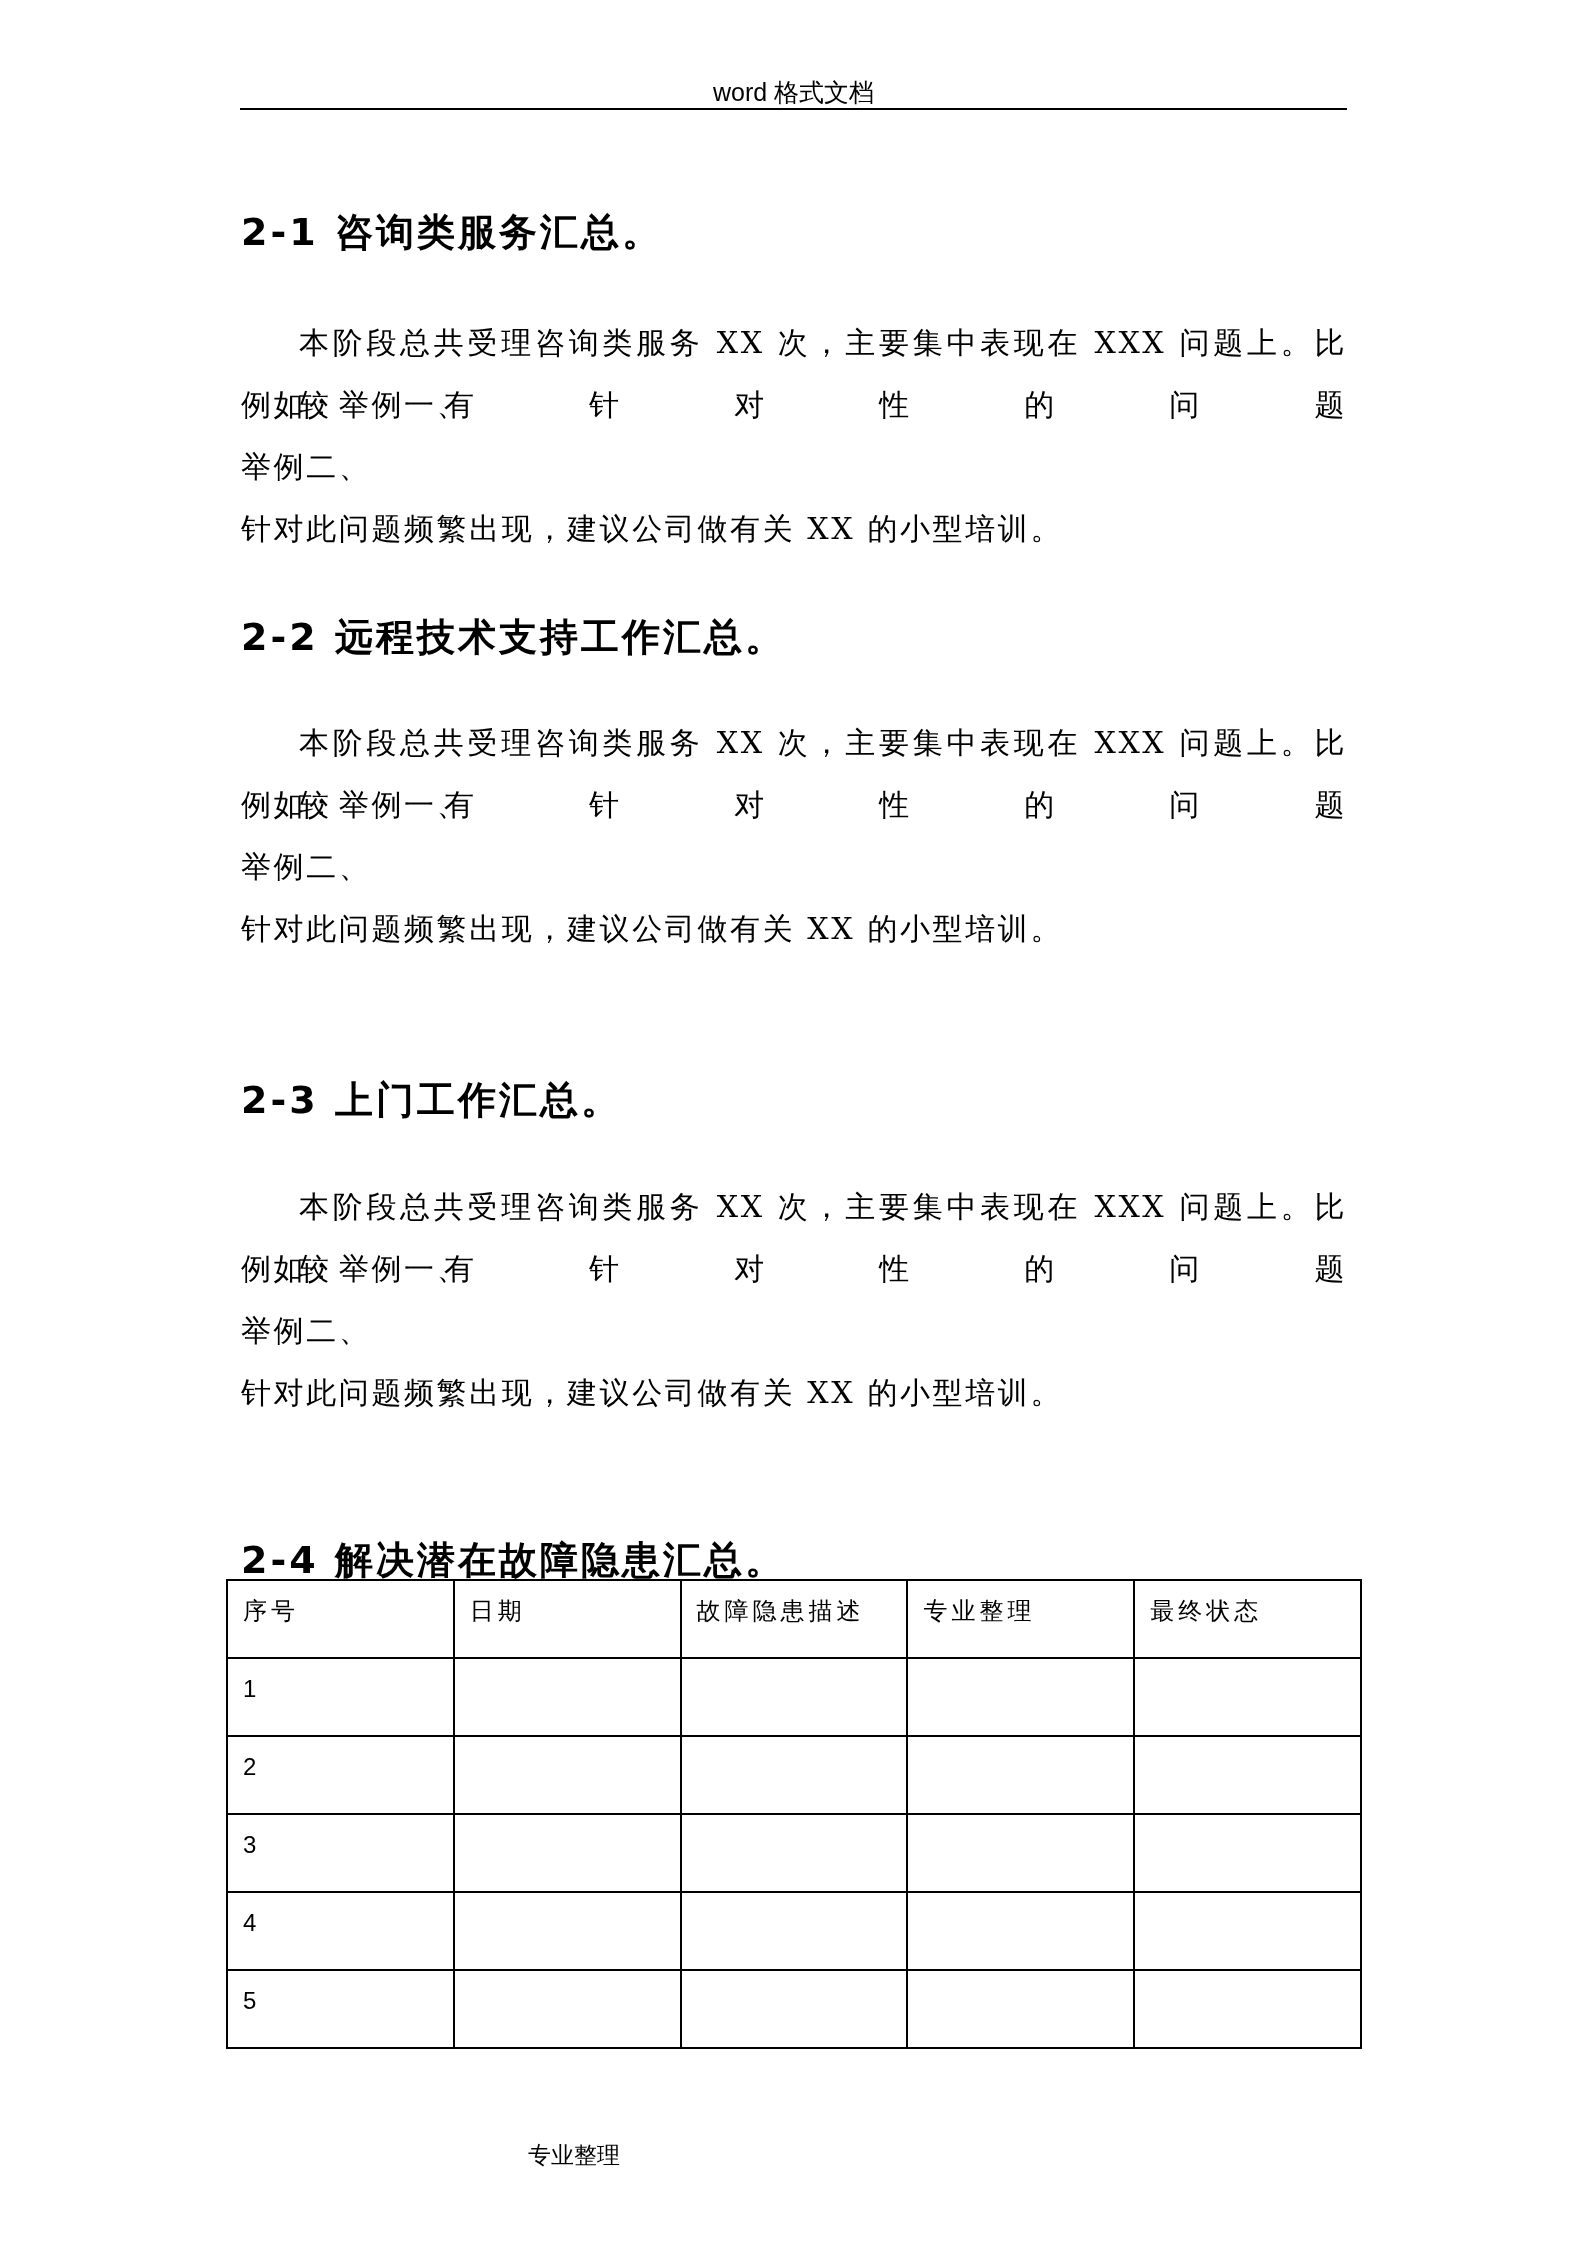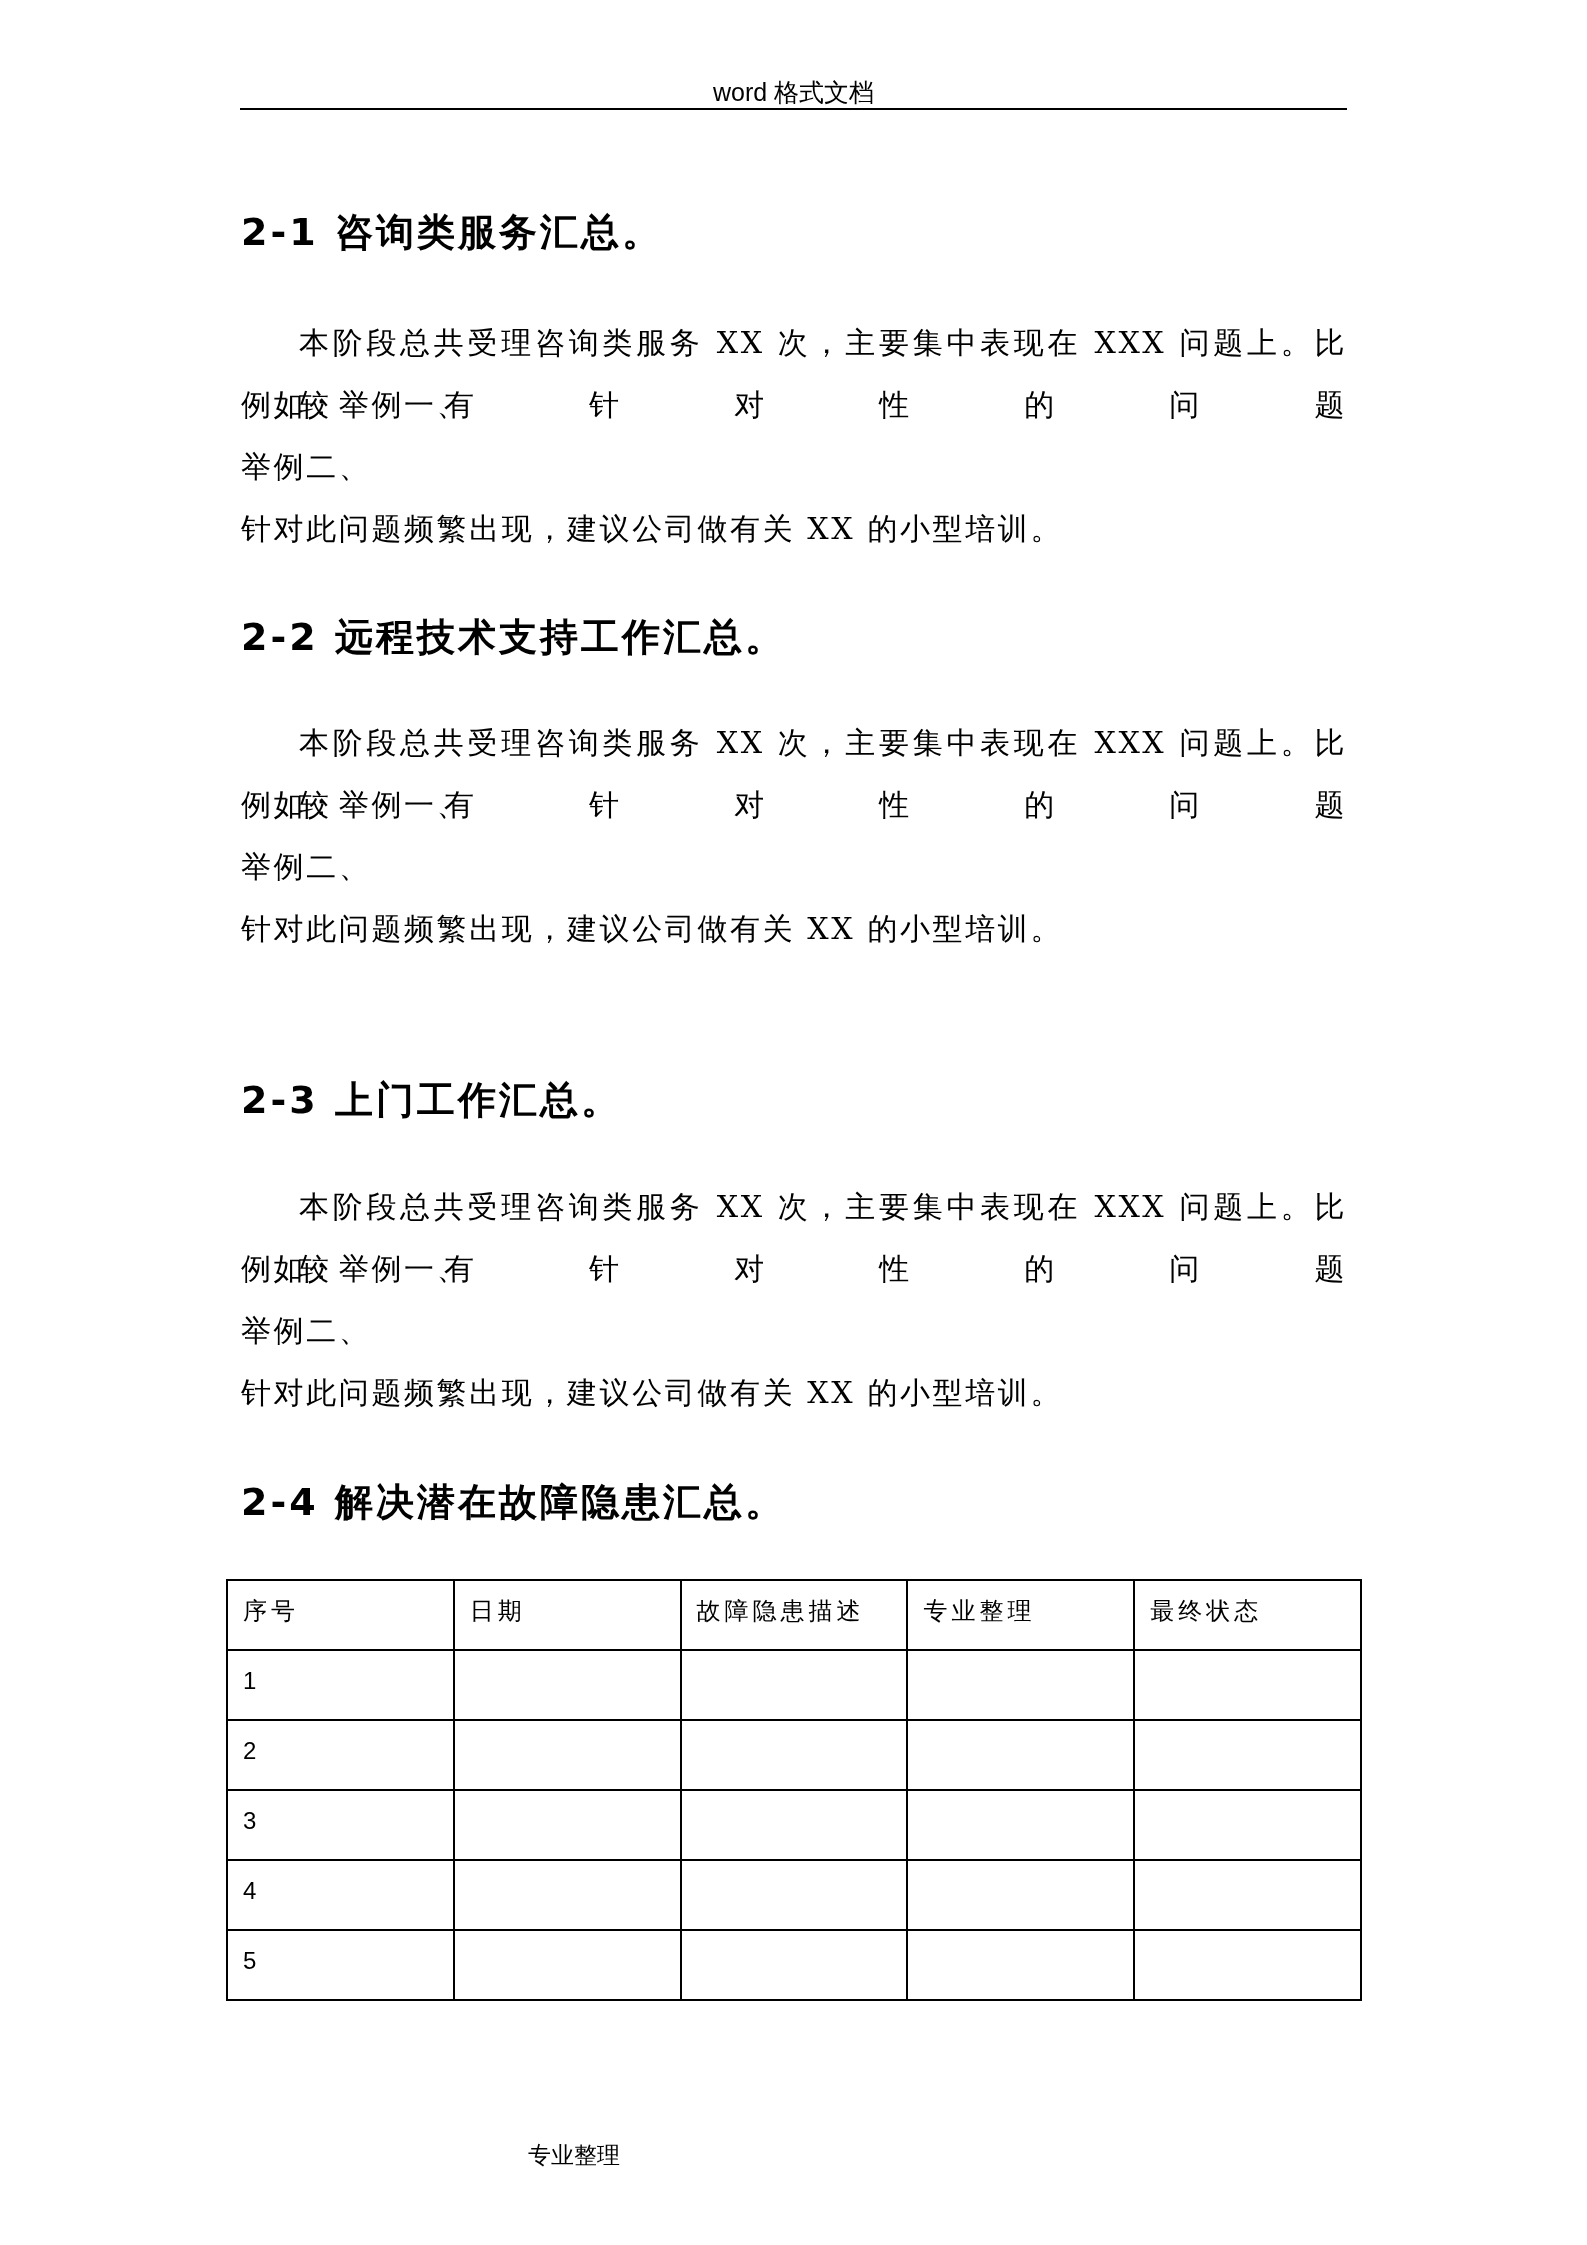--- a/index.html
+++ b/index.html
@@ -29,21 +29,21 @@
       white-space: nowrap;
     }
     .para .line { display: block; height: 62px; }
     .para .line.indent { padding-left: 58px; }
     .para .line.justify { text-align: justify; text-align-last: justify; white-space: normal; }
     .hazard-table {
       position: absolute; left: 226px; top: 1579px; width: 1136px;
       border-collapse: collapse; table-layout: fixed;
     }
     .hazard-table th, .hazard-table td {
-      border: 2px solid #000; height: 60px; padding: 0 0 8px 15px;
+      border: 2px solid #000; height: 60px; padding: 0 0 16px 15px;
       text-align: left; vertical-align: middle;
       font-size: 24px; font-weight: normal;
     }
     .hazard-table th { letter-spacing: 4px; font-family: "DejaVu Serif", "Liberation Serif", serif; }
     .hazard-table td.num { font-family: "Liberation Sans", "DejaVu Sans", sans-serif; }
     .page-footer {
       position: absolute; left: 528px; top: 2140px;
       font-size: 23px; line-height: 30px;
       font-family: "DejaVu Sans", "Liberation Sans", sans-serif;
     }
@@ -71,21 +71,21 @@
 </div>
 
 <h2 class="section-heading" style="top:1076px;">2-3 上门工作汇总。</h2>
 <div class="para" style="top:1176px;">
   <span class="line indent justify">本阶段总共受理咨询类服务 XX 次，主要集中表现在 XXX 问题上。比较有针对性的问题</span>
   <span class="line">例如：举例一、</span>
   <span class="line">举例二、</span>
   <span class="line">针对此问题频繁出现，建议公司做有关 XX 的小型培训。</span>
 </div>
 
-<h2 class="section-heading" style="top:1478px;">2-4 解决潜在故障隐患汇总。</h2>
+<h2 class="section-heading" style="top:1536px;">2-4 解决潜在故障隐患汇总。</h2>
 
 <table class="hazard-table">
   <colgroup>
     <col style="width:20%">
       <col style="width:20%">
       <col style="width:20%">
       <col style="width:20%">
       <col style="width:20%">
   </colgroup>
   <thead>

